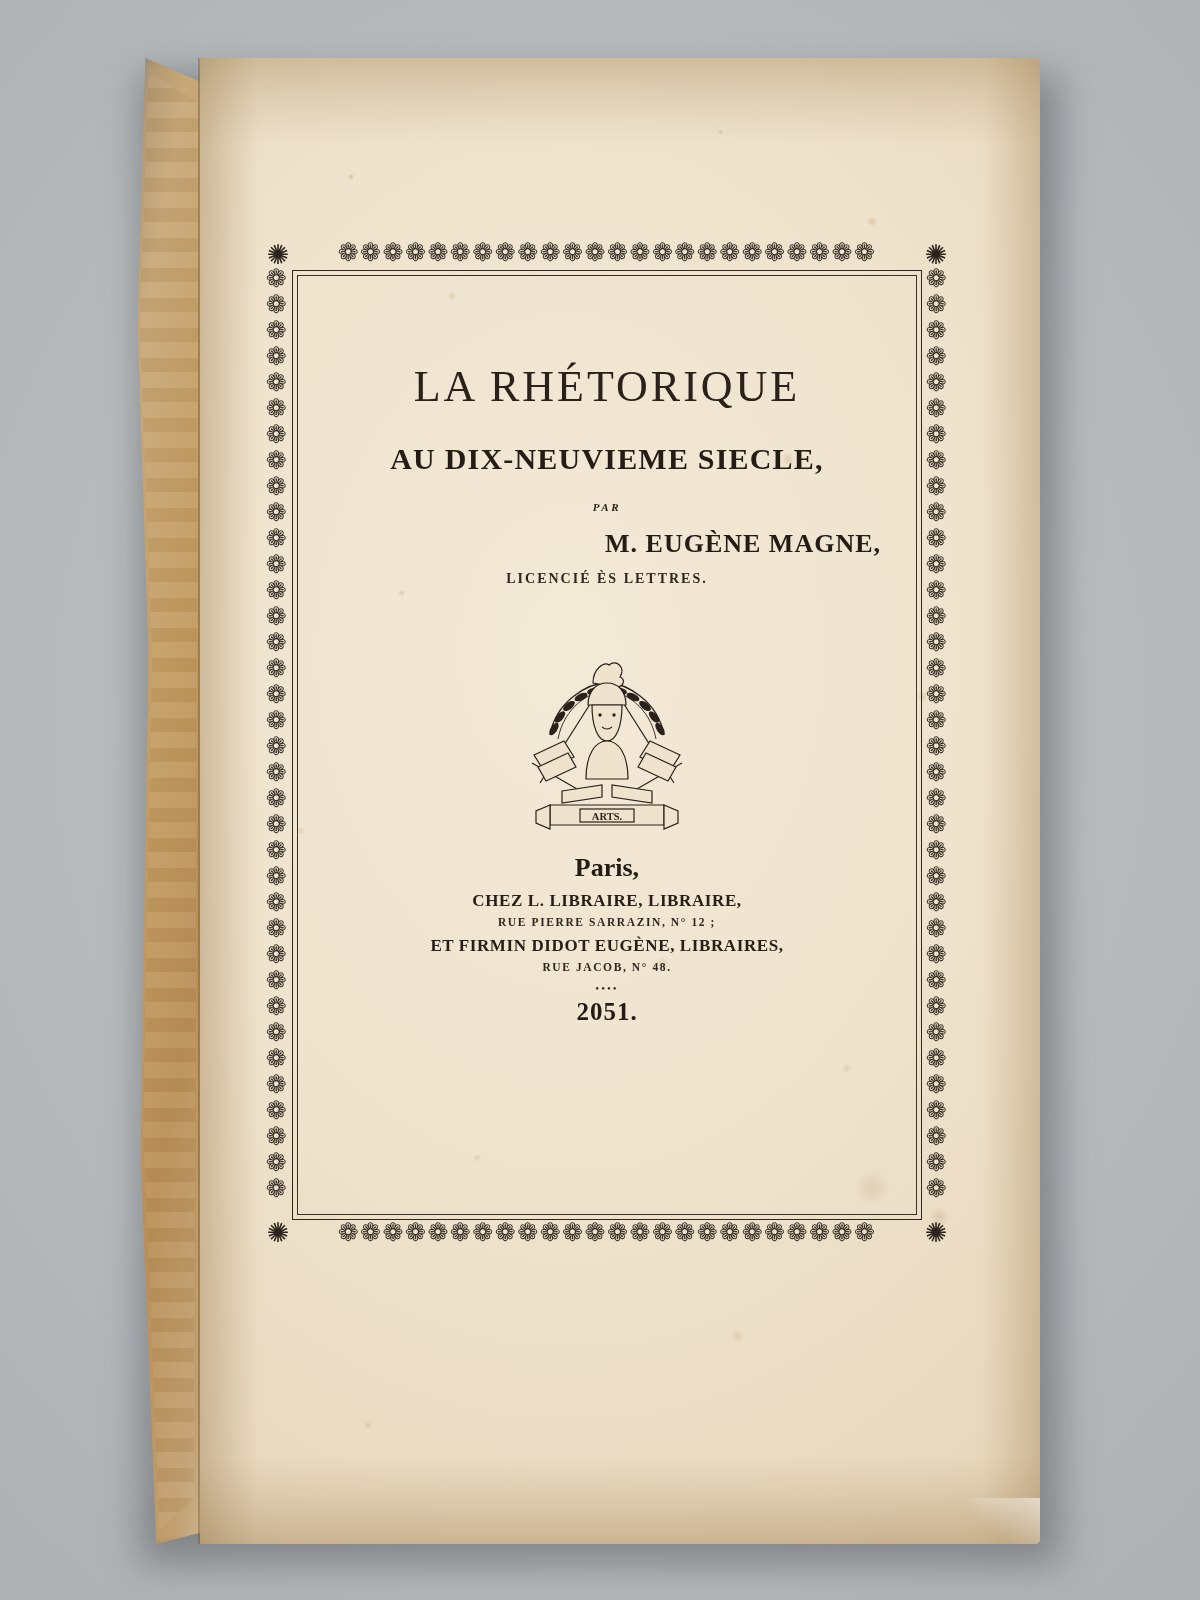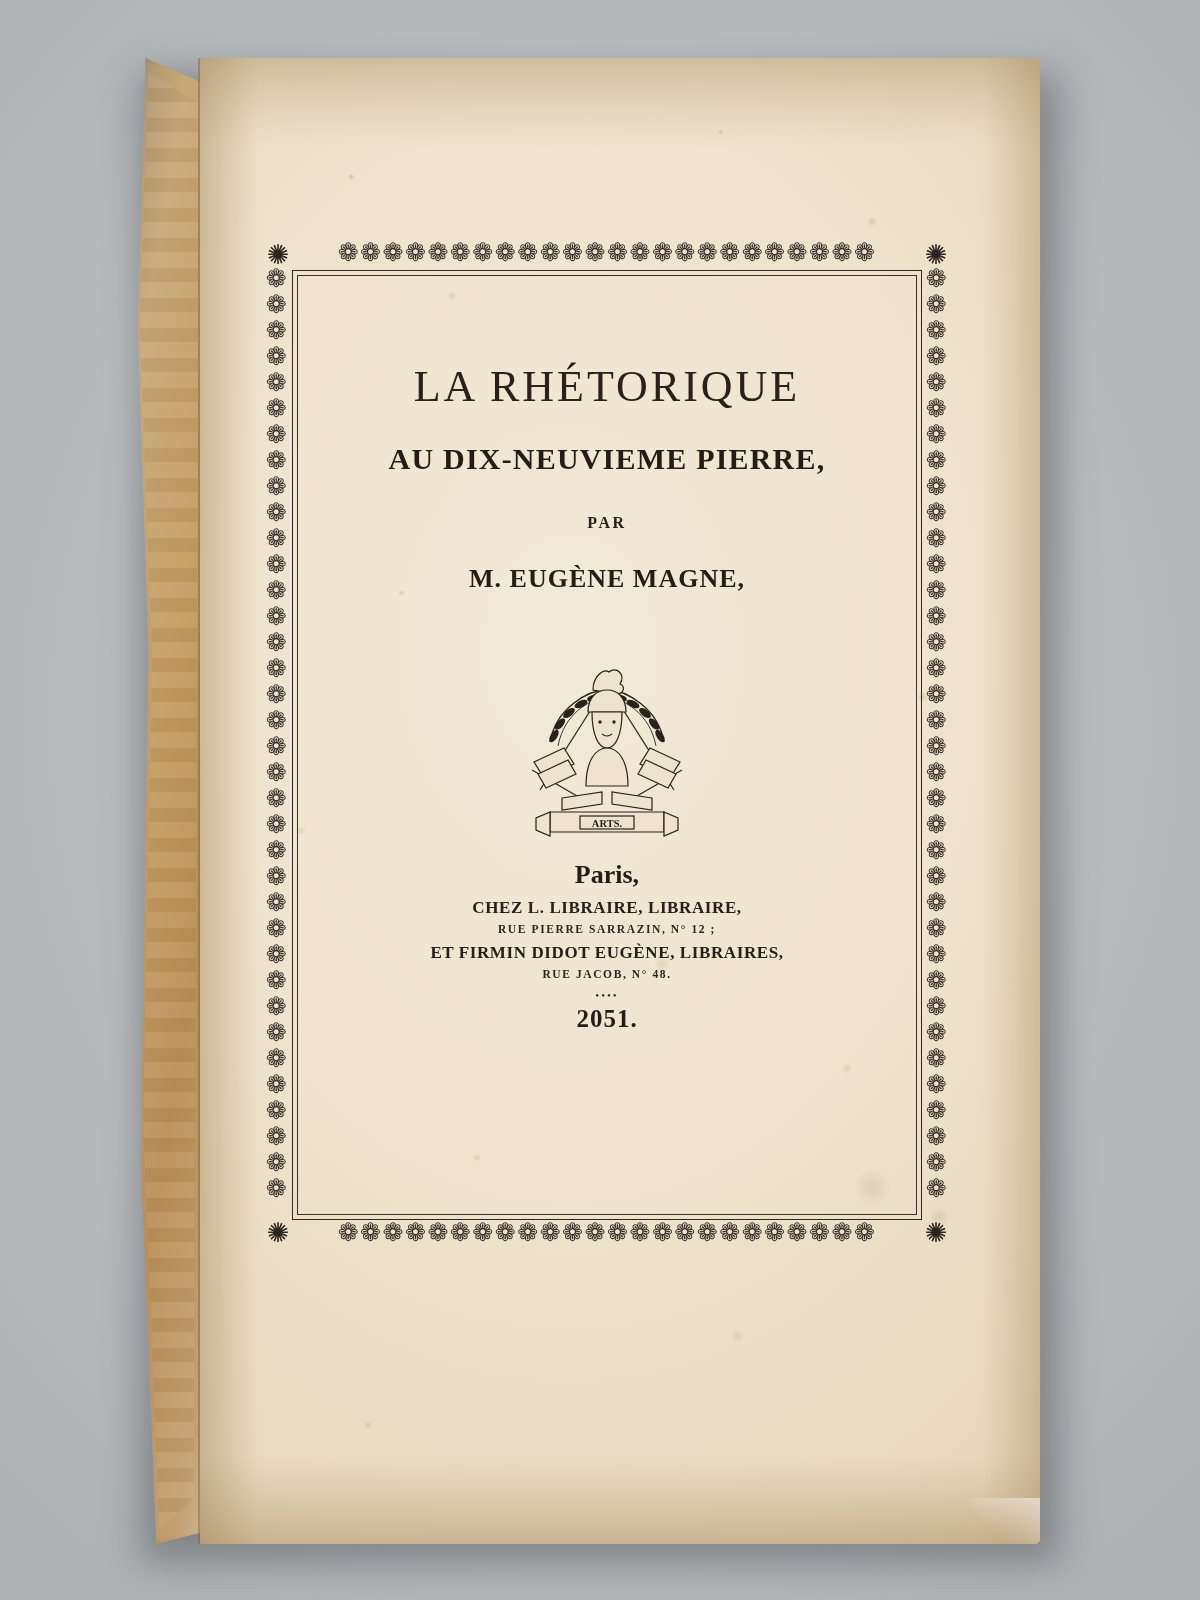--- a/index.html
+++ b/index.html
@@ -191,32 +191,34 @@
     color: #2a221a;
   }
   #title-sub {
     margin-top: 30px;
     font-size: 30px;
     font-weight: 700;
     letter-spacing: 1.2px;
     color: #241d15;
   }
   #by-line {
-    margin-top: 38px;
-    font-size: 16px;
+    margin-top: 25px;
+    font-size: 11px;
     letter-spacing: 2.6px;
     font-weight: 700;
     color: #2a221a;
+    font-style: italic;
   }
   #author {
-    margin-top: 32px;
+    margin-top: 16px;
     font-size: 26px;
     font-weight: 700;
     letter-spacing: 1px;
     color: #241d15;
+    text-align: right;
   }
   #author-qual {
     margin-top: 12px;
     font-size: 14px;
     letter-spacing: 2px;
     font-weight: 700;
     color: #2f2720;
   }
 
   
@@ -380,24 +382,25 @@
         <div class="corner" id="corner-tr">✺</div>
         <div class="corner" id="corner-bl">✺</div>
         <div class="corner" id="corner-br">✺</div>
 
         <div id="frame-inner">
           <div id="frame-inner2"></div>
 
           <div id="text-block">
 
             <div id="title-main">LA RHÉTORIQUE</div>
-            <div id="title-sub">AU DIX-NEUVIEME PIERRE,</div>
+            <div id="title-sub">AU DIX-NEUVIEME SIECLE,</div>
 
             <div id="by-line">PAR</div>
             <div id="author">M. EUGÈNE MAGNE,</div>
+            <div id="author-qual">LICENCIÉ ÈS LETTRES.</div>
 
             <div id="vignette">
               <svg width="230" height="210" viewBox="0 0 230 210" aria-hidden="true">
                 <g stroke="#2a221a" fill="none" stroke-width="1.2">
 
                   <line x1="48" y1="140" x2="100" y2="58"></line>
                   <line x1="182" y1="140" x2="130" y2="58"></line>
                   <line x1="40" y1="120" x2="92" y2="150"></line>
                   <line x1="190" y1="120" x2="138" y2="150"></line>
 

